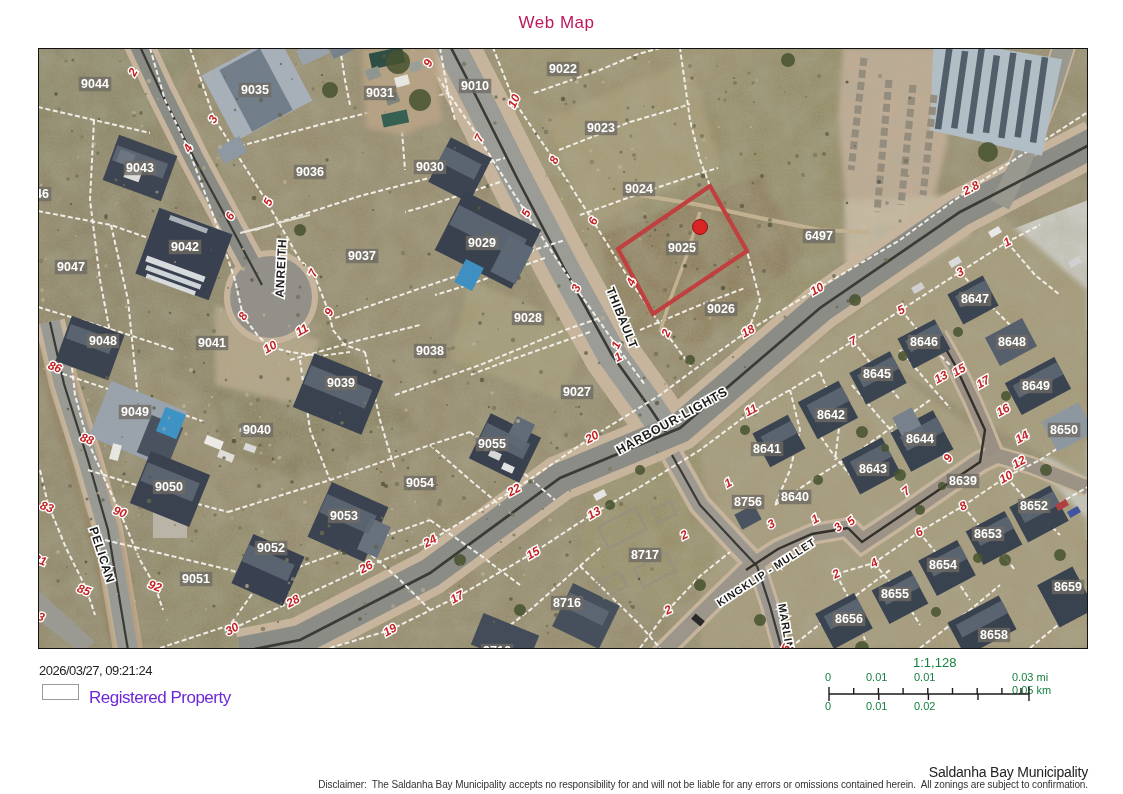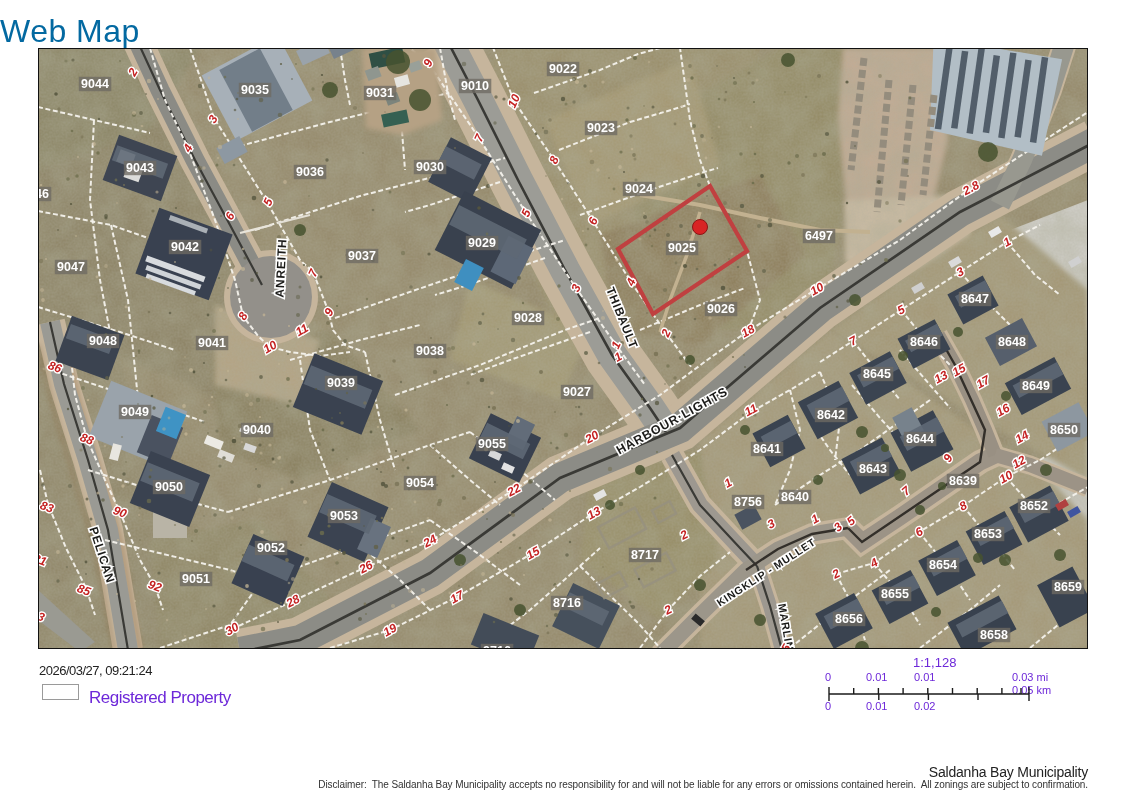--- a/index.html
+++ b/index.html
@@ -1,23 +1,23 @@
 <!DOCTYPE html>
 <html><head>
 <meta charset="utf-8">
 <style>
 html,body{margin:0;padding:0;background:#fff;width:1123px;height:794px;overflow:hidden}
 *{font-family:"Liberation Sans",sans-serif}
-#title{position:absolute;left:0;top:13px;width:1113px;font-size:32px;color:#0369a1;letter-spacing:.5px}
+#title{position:absolute;left:0;top:13px;width:1113px;text-align:center;font-size:17px;color:#be185d;letter-spacing:.5px}
 #date{position:absolute;left:39px;top:663px;font-size:13px;letter-spacing:-0.5px;color:#222}
 #legbox{position:absolute;left:42px;top:684px;width:35px;height:14px;background:#fff;border:1.5px solid #9a9a9a}
 #legtxt{position:absolute;left:89px;top:688px;font-size:17px;letter-spacing:-0.5px;color:#6d28d9}
 #muni{position:absolute;right:35px;top:764px;font-size:14px;letter-spacing:-0.2px;color:#222}
 #discl{position:absolute;right:35px;top:779px;font-size:10px;letter-spacing:-0.1px;color:#333}
-.sb{position:absolute;font-size:11px;color:#6d28d9}
+.sb{position:absolute;font-size:11px;color:#15803d}
 text.pn{font-size:12.5px;font-weight:bold;fill:#ffffff;text-anchor:middle;dominant-baseline:central}
 text.rn{font-size:12px;font-weight:bold;font-style:italic;fill:#c42222;stroke:#ffffff;stroke-width:2.8px;paint-order:stroke;text-anchor:middle;dominant-baseline:central}
 text.sn{font-weight:bold;fill:#1b1b19;stroke:#ffffff;stroke-width:3.2px;paint-order:stroke;text-anchor:middle;dominant-baseline:central;letter-spacing:0.8px}
 </style>
 </head>
 <body>
 
 <div id="title">Web Map</div>
 
 <svg id="map" width="1123" height="794" style="position:absolute;left:0;top:0">

